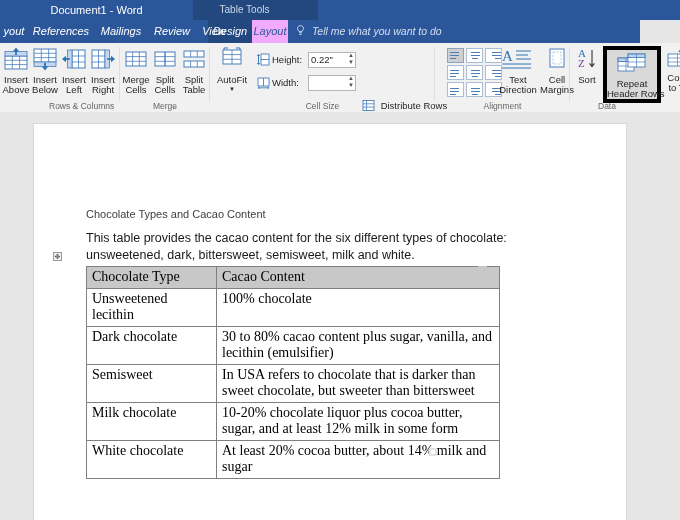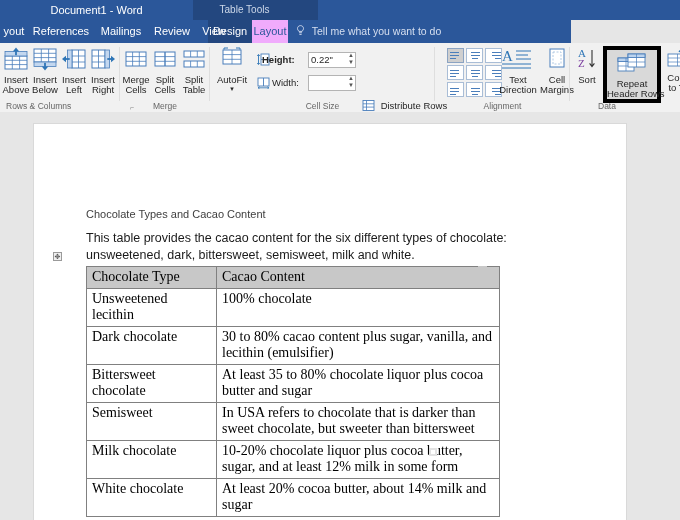--- a/index.html
+++ b/index.html
@@ -26,22 +26,23 @@
     color: #cdd8e9; font-size: 10px;
   }
   .doc-title {
     position: absolute; left: 0; top: 0; width: 193px; height: 20px;
     line-height: 20px; text-align: center;
     color: #ffffff; font-size: 11px;
   }
 
   
   .tabstrip {
-    position: absolute; left: 0; top: 20px; width: 571px; height: 23px;
+    position: absolute; left: 0; top: 20px; width: 640px; height: 23px;
     background: #2b579a;
+    font-style: italic;
   }
   .tabstrip-ctx {
     position: absolute; left: 208px; top: 0; width: 80px; height: 23px;
     background: #23477f;
   }
   .tab {
     position: absolute; top: 0; height: 23px; line-height: 23px;
     color: #ffffff; font-size: 11px; text-align: center;
     white-space: nowrap; cursor: default;
   }
@@ -184,21 +185,21 @@
             <rect x="3.1" y="7.3" width="2.8" height="0.9" fill="#d6dff0"></rect>
             <rect x="3.4" y="8.9" width="2.2" height="0.9" fill="#d6dff0"></rect>
           </svg>
       </span>
       <span>Tell me what you want to do</span>
     </div>
   </div>
 
   <div class="ribbon">
 
-    <div class="group" style="left:0px;width:140px;">
+    <div class="group" style="left:0px;width:140px;padding-left:43px;">
       <div class="btn" style="left:2px;top:4px;width:28px;">
         <span class="glyph">
           <svg width="26" height="24" viewBox="0 0 26 24">
             <rect x="2" y="9" width="22" height="13" fill="#ffffff" stroke="#4a7ebb" stroke-width="1"></rect>
             <line x1="2" y1="13.3" x2="24" y2="13.3" stroke="#4a7ebb" stroke-width="0.8"></line>
             <line x1="2" y1="17.6" x2="24" y2="17.6" stroke="#4a7ebb" stroke-width="0.8"></line>
             <line x1="9.3" y1="9" x2="9.3" y2="22" stroke="#4a7ebb" stroke-width="0.8"></line>
             <line x1="16.6" y1="9" x2="16.6" y2="22" stroke="#4a7ebb" stroke-width="0.8"></line>
             <rect x="2" y="4.5" width="22" height="4.5" fill="#c3d7ef" stroke="#4a7ebb" stroke-width="0.8"></rect>
             <path d="M13 0.5 L16.2 4.4 L9.8 4.4 Z" fill="#2e75b6"></path>
@@ -318,21 +319,21 @@
         <span class="lbl" style="font-size:7px;line-height:8px;">▾</span>
       </div>
 
       <span class="glyph" style="position:absolute;left:47px;top:9px;">
         <svg width="13" height="13" viewBox="0 0 13 13">
           <rect x="4" y="1" width="8" height="11" fill="#ffffff" stroke="#4a7ebb" stroke-width="0.9"></rect>
           <line x1="4" y1="6.5" x2="12" y2="6.5" stroke="#4a7ebb" stroke-width="0.9"></line>
           <path d="M1.5 2 L1.5 11 M0.3 3 L1.5 1.4 L2.7 3 M0.3 10 L1.5 11.6 L2.7 10" stroke="#2e75b6" stroke-width="0.9" fill="none"></path>
         </svg>
       </span>
-      <div class="spin-label" style="left:52px;top:11px;font-weight:bold;">Height:</div>
+      <div class="spin-label" style="left:62px;top:11px;">Height:</div>
       <div class="spin-box" style="left:98px;top:9px;width:48px;" placeholder="">0.22"</div>
       <div class="spin-arrows" style="left:136px;top:9px;">
           <div>▲</div>
           <div>▼</div>
         </div>
 
       <span class="glyph" style="position:absolute;left:47px;top:32px;">
         <svg width="13" height="13" viewBox="0 0 13 13">
           <rect x="1" y="2" width="11" height="8" fill="#ffffff" stroke="#4a7ebb" stroke-width="0.9"></rect>
           <line x1="6.5" y1="2" x2="6.5" y2="10" stroke="#4a7ebb" stroke-width="0.9"></line>
@@ -514,24 +515,20 @@
           <tbody>
             <tr>
               <td class="col-a">Unsweetened lecithin</td>
               <td class="col-b">100% chocolate</td>
             </tr>
             <tr>
               <td class="col-a">Dark chocolate</td>
               <td class="col-b">30 to 80% cacao content plus sugar, vanilla, and lecithin (emulsifier)</td>
             </tr>
             <tr>
-              <td class="col-a">Bittersweet chocolate</td>
-              <td class="col-b">At least 35 to 80% chocolate liquor plus cocoa butter and sugar</td>
-            </tr>
-            <tr>
               <td class="col-a">Semisweet</td>
               <td class="col-b">In USA refers to chocolate that is darker than sweet chocolate, but sweeter than bittersweet</td>
             </tr>
             <tr>
               <td class="col-a">Milk chocolate</td>
               <td class="col-b">10-20% chocolate liquor plus cocoa butter, sugar, and at least 12% milk in some form</td>
             </tr>
             <tr>
               <td class="col-a">White chocolate</td>
               <td class="col-b">At least 20% cocoa butter, about 14% milk and sugar</td>

